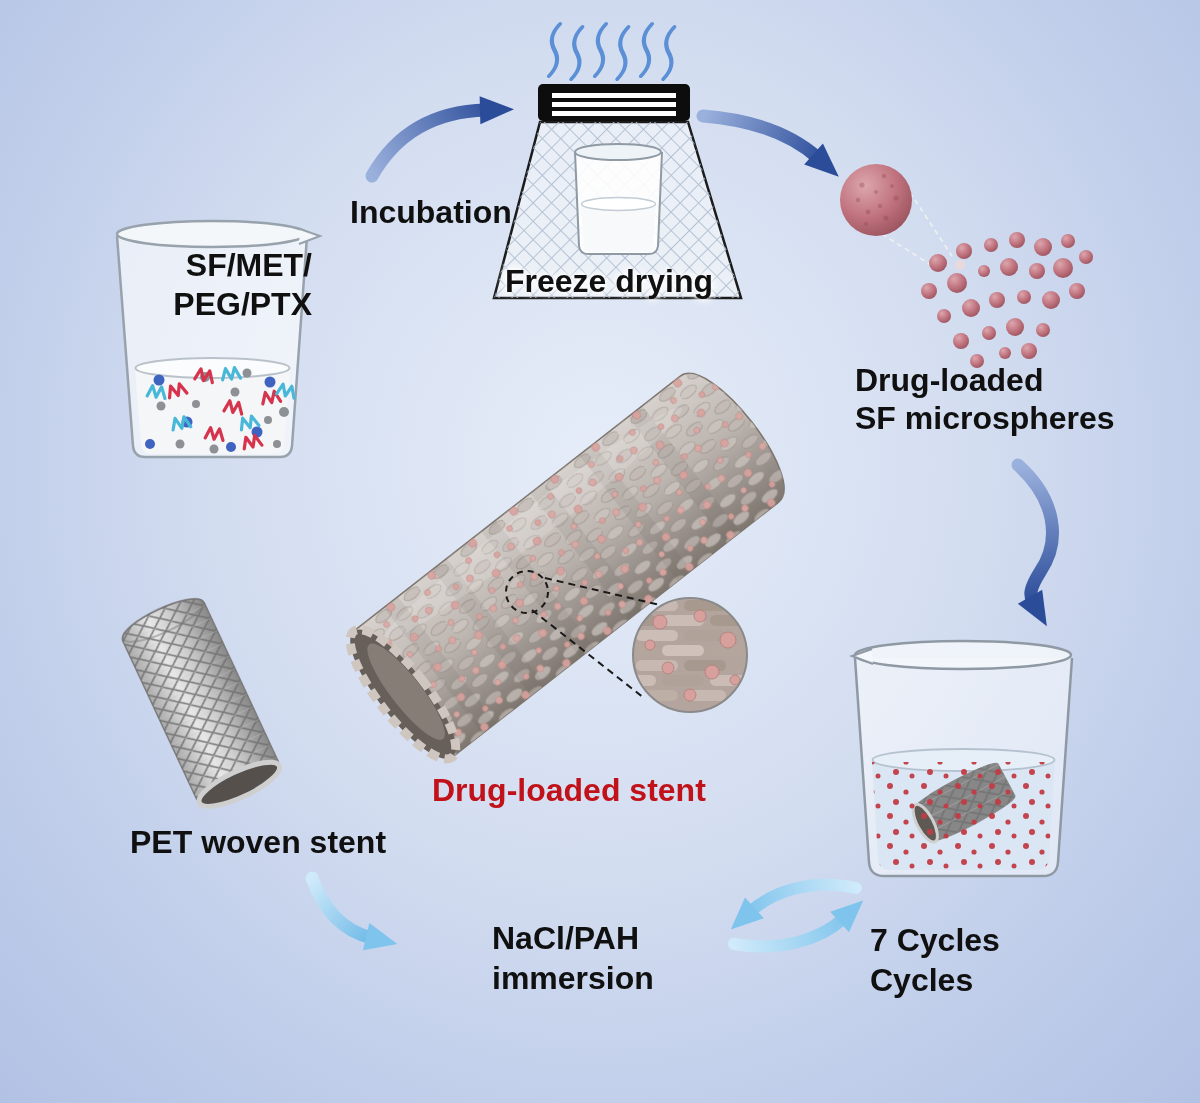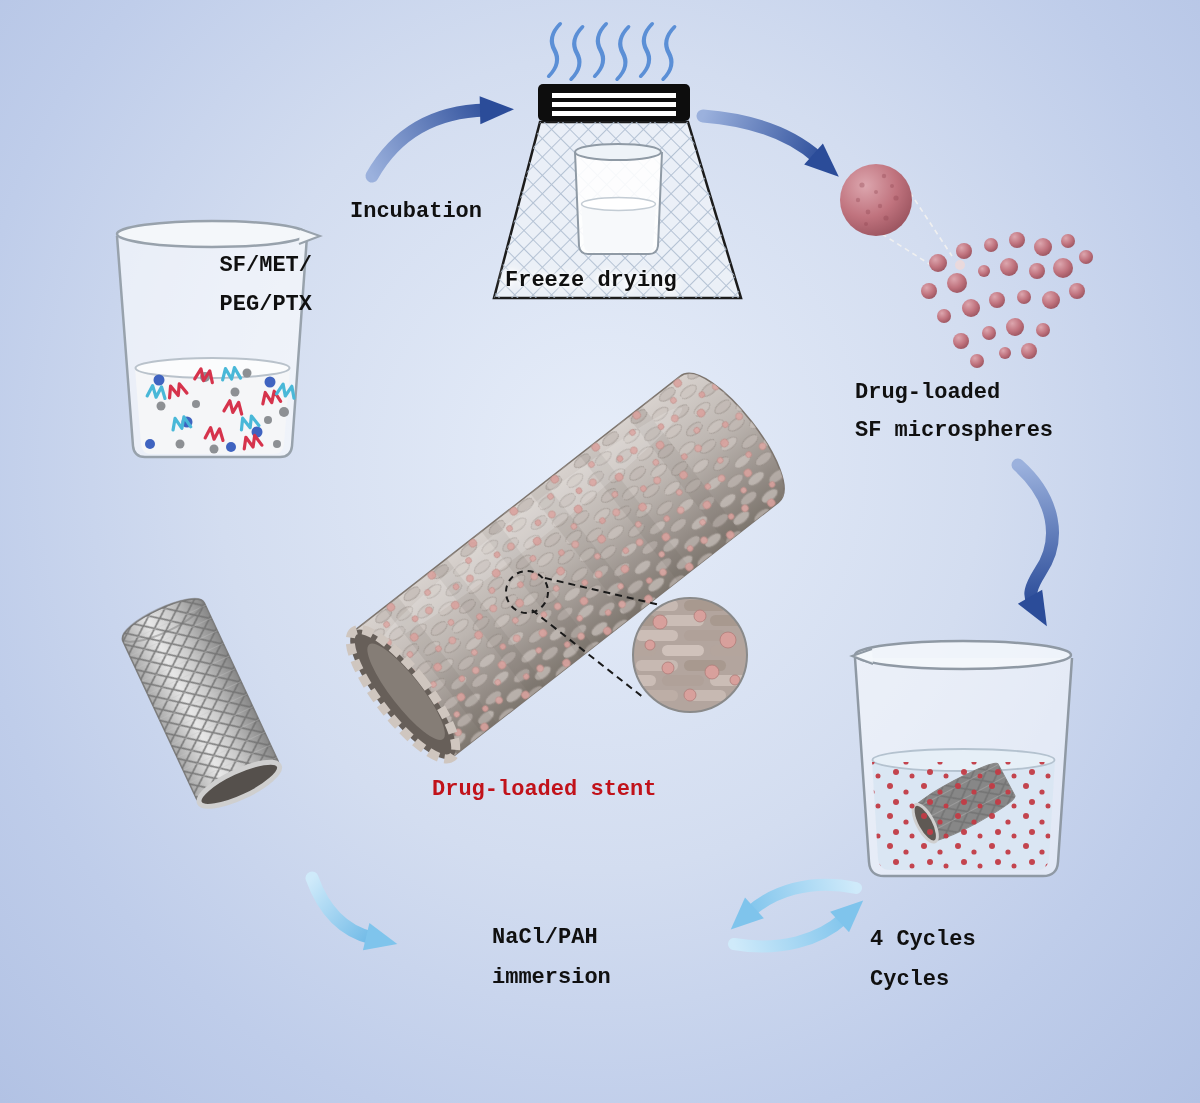--- a/index.html
+++ b/index.html
@@ -8,32 +8,31 @@
     width:1200px;height:1103px;
     overflow:hidden;
     background:radial-gradient(ellipse at 50% 42%, #e6edf9 0%, #d3ddf0 45%, #bfcdea 75%, #b2c2e4 100%);
     font-family:"Liberation Sans", sans-serif;
   }
   #art{position:absolute;left:0;top:0;}
   .lbl{
     position:absolute;
     font-weight:700;
     color:#101010;
-    font-size:22px;
+    font-size:32px;
     line-height:40px;
     white-space:nowrap;
-    font-family:Liberation Mono, monospace;
   }
   .lbl.center{text-align:left;white-space:normal;}
   .lbl.halo{text-shadow:0 0 5px #fff,0 0 8px #fff,0 0 12px #fff;}
   .lbl.red{color:#c1121a;}
   #mixture-label{left:112px;top:246px;width:200px;text-align:right;line-height:39px;}
   #incubation-label{left:350px;top:192px;}
   #freeze-drying-label{left:505px;top:261px;width:230px;}
-  #microspheres-label{left:855px;top:374px;width:305px;line-height:38px;}
+  #microspheres-label{left:855px;top:361px;width:305px;line-height:38px;}
   #stent-grafts-label{left:432px;top:770px;width:340px;line-height:40px;}
   #pet-stent-label{left:130px;top:822px;}
   #immersion-label{left:492px;top:918px;width:200px;line-height:40px;}
   #washing-label{left:870px;top:920px;line-height:40px;}
 </style>
 </head>
 <body>
 
 <div id="stage">
 
@@ -345,24 +344,25 @@
 
 <div class="lbl center" id="microspheres-label">
   <div>Drug-loaded</div>
   <div>SF microspheres</div>
 </div>
 
 <div class="lbl center red" id="stent-grafts-label">
   <div>Drug-loaded stent</div>
 </div>
 
+<div class="lbl" id="pet-stent-label">PET woven stent</div>
 
 <div class="lbl center" id="immersion-label">
   <div>NaCl/PAH</div>
   <div>immersion</div>
 </div>
 
 <div class="lbl" id="washing-label">
-  <div>4 Cycles</div>
+  <div>7 Cycles</div>
   <div>Cycles</div>
 </div>
 
 </div>
 
 </body></html>

